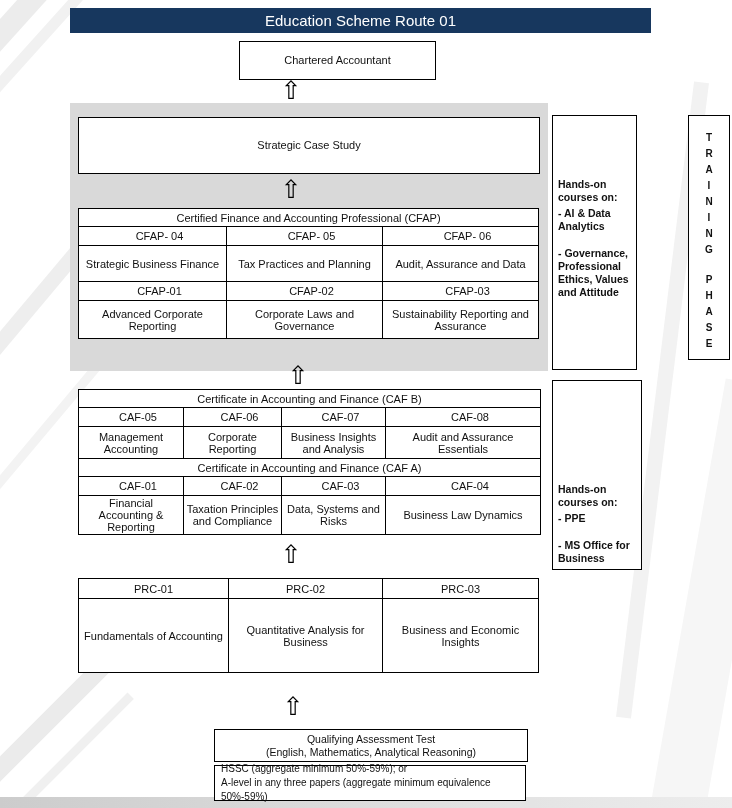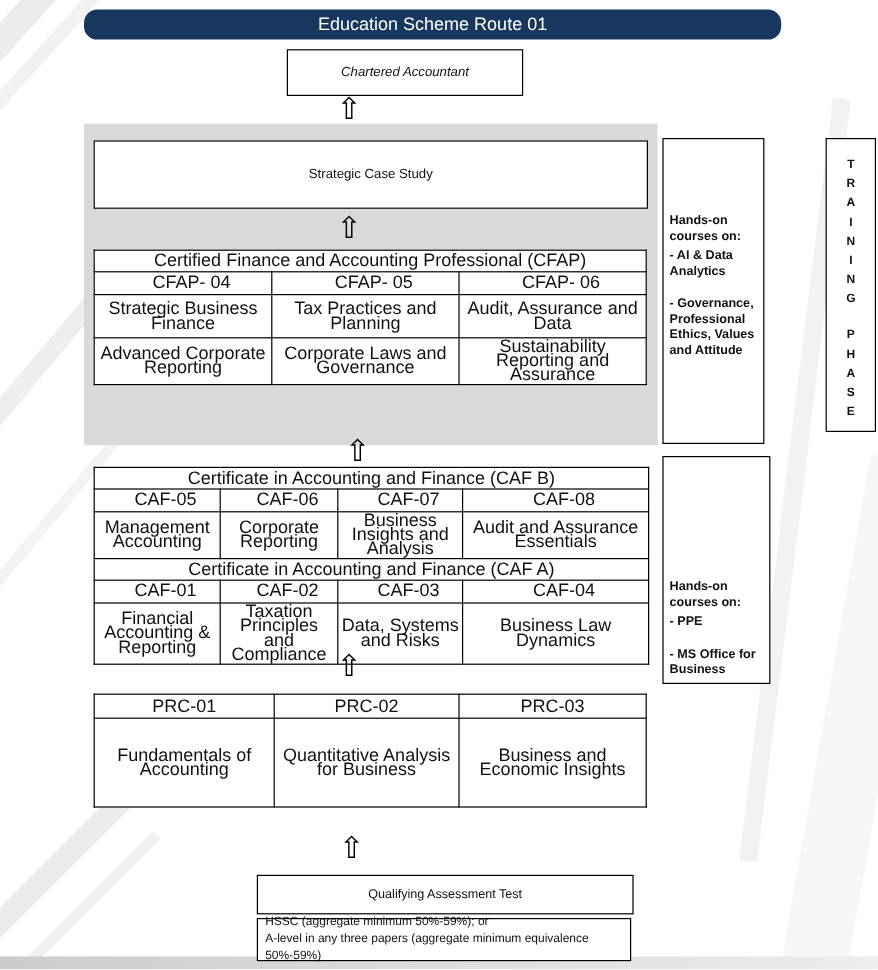--- a/index.html
+++ b/index.html
@@ -4,38 +4,38 @@
 <style>
   html,body{margin:0;padding:0;background:#fff;}
   .canvas{
     position:relative;width:732px;height:808px;overflow:hidden;background:#fff;
     font-family:"Liberation Sans","DejaVu Sans",sans-serif;color:#111;
   }
   .deco{position:absolute;z-index:0;}
   .abs{position:absolute;z-index:1;}
   .titlebar{
     background:var(--header_bg,#17375E);color:var(--header_text,#fff);
-    display:flex;align-items:center;justify-content:center;font-size:15px;border-radius:11px;
+    display:flex;align-items:center;justify-content:center;font-size:15px;
   }
   .band{background:var(--band_bg,#D9D9D9);}
   .node{
     background:#fff;border:1px solid var(--border,#000);
     display:flex;align-items:center;justify-content:center;
     text-align:center;font-size:11px;line-height:13px;box-sizing:border-box;
   }
   .arrow{
     font-family:"DejaVu Sans",sans-serif;font-size:25px;line-height:1;
     color:#000;text-align:center;width:28px;
   }
   table.tbl{
     position:absolute;z-index:1;border-collapse:collapse;table-layout:fixed;background:#fff;
   }
   .tbl td{
     border:1px solid var(--border,#000);text-align:center;vertical-align:middle;
-    font-size:15px;line-height:12px;padding:1px 2px;background:#fff;
+    font-size:11px;line-height:12px;padding:1px 2px;background:#fff;
   }
   .tbl tr.hdr td{height:15px;}
   .tbl tr.code td{height:16px;padding-left:16px;}
   .side{
     position:absolute;z-index:1;background:#fff;border:1px solid var(--border,#000);
     font-size:10.5px;line-height:13px;font-weight:bold;box-sizing:border-box;
   }
   .side .item{margin-top:3px;}
   .side .item + .item{margin-top:14px;}
   .vert{
@@ -55,21 +55,21 @@
   <div class="deco" style="left:655px;top:80px;width:15px;height:640px;background:#f2f2f2;transform:rotate(7deg);"></div>
   <div class="deco" style="left:688px;top:380px;width:55px;height:430px;background:#f6f6f6;transform:rotate(10deg);"></div>
   <div class="deco" style="left:-60px;top:700px;width:240px;height:18px;background:#ebebeb;transform:rotate(-45deg);"></div>
   <div class="deco" style="left:-40px;top:762px;width:200px;height:9px;background:#f0f0f0;transform:rotate(-45deg);"></div>
   <div class="deco" style="left:0;top:797px;width:732px;height:11px;background:linear-gradient(to right,#cccccc,#ededed);"></div>
 
   <div class="abs band" style="left:70px;top:103px;width:478px;height:268px;"></div>
 
   <div class="abs titlebar" style="left:70px;top:8px;width:581px;height:25px;">Education Scheme Route 01</div>
 
-  <div class="abs node" style="left:239px;top:41px;width:197px;height:39px;font-style:italic;">Chartered Accountant</div>
+  <div class="abs node" style="left:239px;top:41px;width:197px;height:39px;">Chartered Accountant</div>
 
   <div class="abs arrow" style="left:277px;top:78px;">⇧</div>
 
   <div class="abs node" style="left:78px;top:117px;width:462px;height:57px;">Strategic Case Study</div>
 
   <div class="abs arrow" style="left:277px;top:177px;">⇧</div>
 
   <table class="tbl" style="left:78px;top:208px;width:460px;">
     <colgroup>
         <col style="width:148px">
@@ -82,20 +82,25 @@
         </tr>
     <tr class="code">
       <td>CFAP- 04</td>
       <td>CFAP- 05</td>
       <td>CFAP- 06</td>
     </tr>
     <tr style="height:36px;">
       <td>Strategic Business Finance</td>
       <td>Tax Practices and Planning</td>
       <td>Audit, Assurance and Data</td>
+    </tr>
+    <tr class="code">
+      <td>CFAP-01</td>
+      <td>CFAP-02</td>
+      <td>CFAP-03</td>
     </tr>
     <tr style="height:38px;margin-left:39px;">
       <td>Advanced Corporate Reporting</td>
       <td>Corporate Laws and Governance</td>
       <td>Sustainability Reporting and Assurance</td>
     </tr>
   </tbody>
     </table>
 
   <div class="side" style="left:552px;top:115px;width:85px;height:255px;padding:62px 4px 0 5px;">
@@ -177,20 +182,21 @@
       <td>Quantitative Analysis for Business</td>
       <td>Business and Economic Insights</td>
     </tr>
   </tbody>
     </table>
 
   <div class="abs arrow" style="left:279px;top:694px;">⇧</div>
 
   <div class="abs node" style="left:214px;top:729px;width:314px;height:33px;flex-direction:column;font-size:10.5px;">
     <div>Qualifying Assessment Test</div>
+    <div>(English, Mathematics, Analytical Reasoning)</div>
   </div>
 
   <div class="abs node" style="left:214px;top:765px;width:312px;height:36px;flex-direction:column;align-items:flex-start;text-align:left;padding:2px 6px;font-size:10px;line-height:14px;">
     <div>HSSC (aggregate minimum 50%-59%); or</div>
     <div>A-level in any three papers (aggregate minimum equivalence 50%-59%)</div>
   </div>
 
 </div>
 
 </body></html>

